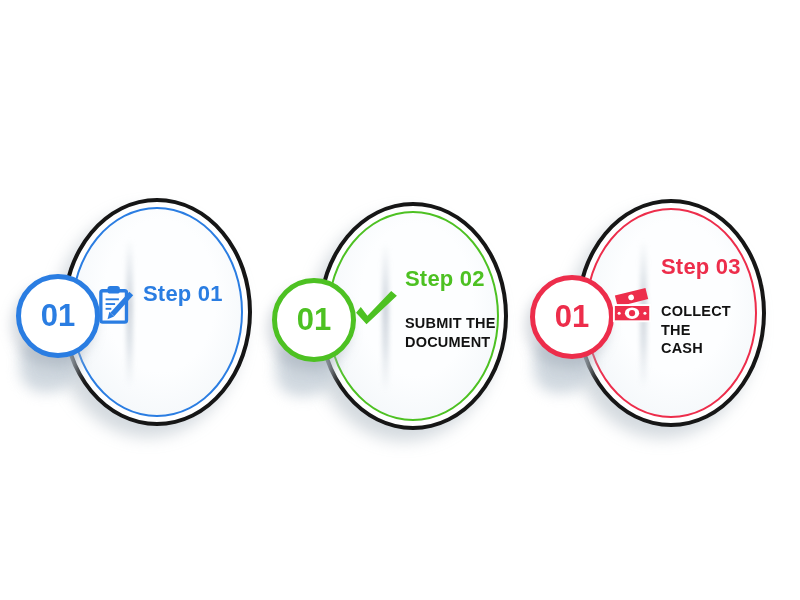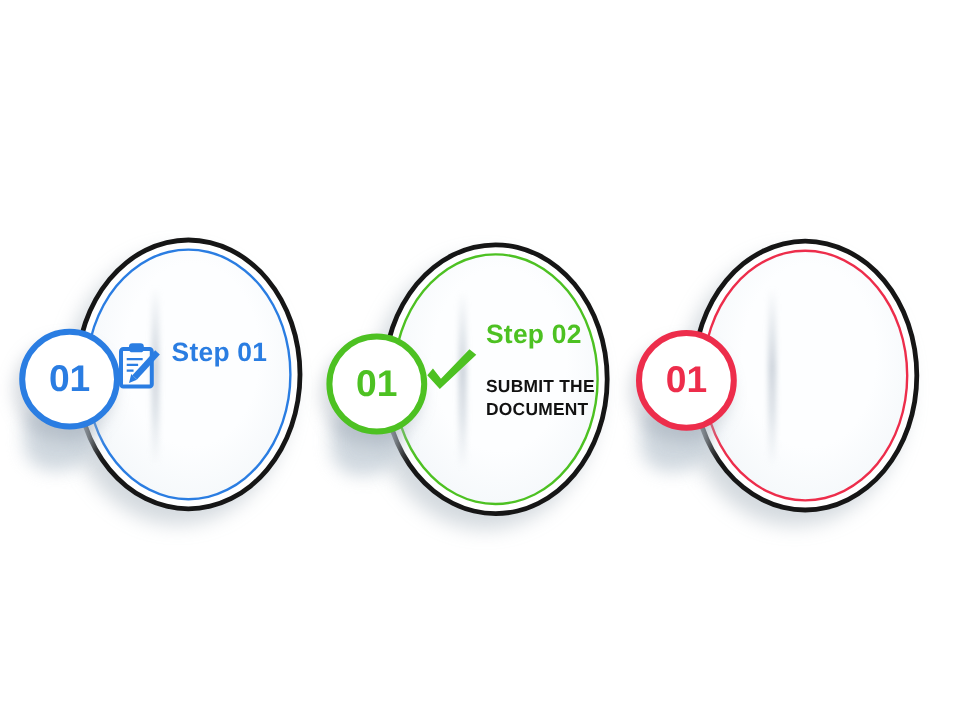--- a/index.html
+++ b/index.html
@@ -117,18 +117,38 @@
     </div>
   </div>
 
   <div class="step" style="left: 528px; top: 197px; --accent: #ed2d4b;">
     <div class="ellipse">
       <div class="ellipse-inner">
         <div class="fold"></div>
       </div>
     </div>
     <div class="blob"></div>
+    <div class="content">
+      <span class="icon">
+        <svg width="42" height="42" viewBox="0 0 44 42">
+          <g transform="rotate(-14 20 12)">
+            <rect class="ac-fill" x="4" y="6" width="33" height="12"></rect>
+            <circle class="wh-fill" cx="20" cy="12" r="3"></circle>
+          </g>
+          <rect class="ac-fill" x="2" y="20" width="38" height="17" stroke="#ffffff" stroke-width="2"></rect>
+          <ellipse class="wh-fill" cx="21" cy="28.5" rx="7.5" ry="6"></ellipse>
+          <circle class="ac-fill" cx="21" cy="28.5" r="3.2"></circle>
+          <circle class="wh-fill" cx="7.5" cy="28.5" r="1.6"></circle>
+          <circle class="wh-fill" cx="34.5" cy="28.5" r="1.6"></circle>
+        </svg>
+      </span>
+      <div class="textcol">
+        <div class="title">Step 03</div>
+        <div class="desc">COLLECT THE
+CASH</div>
+      </div>
+    </div>
     <div class="numcircle">
       <span>01</span>
     </div>
   </div>
 
 </div>
 
 </body></html>

